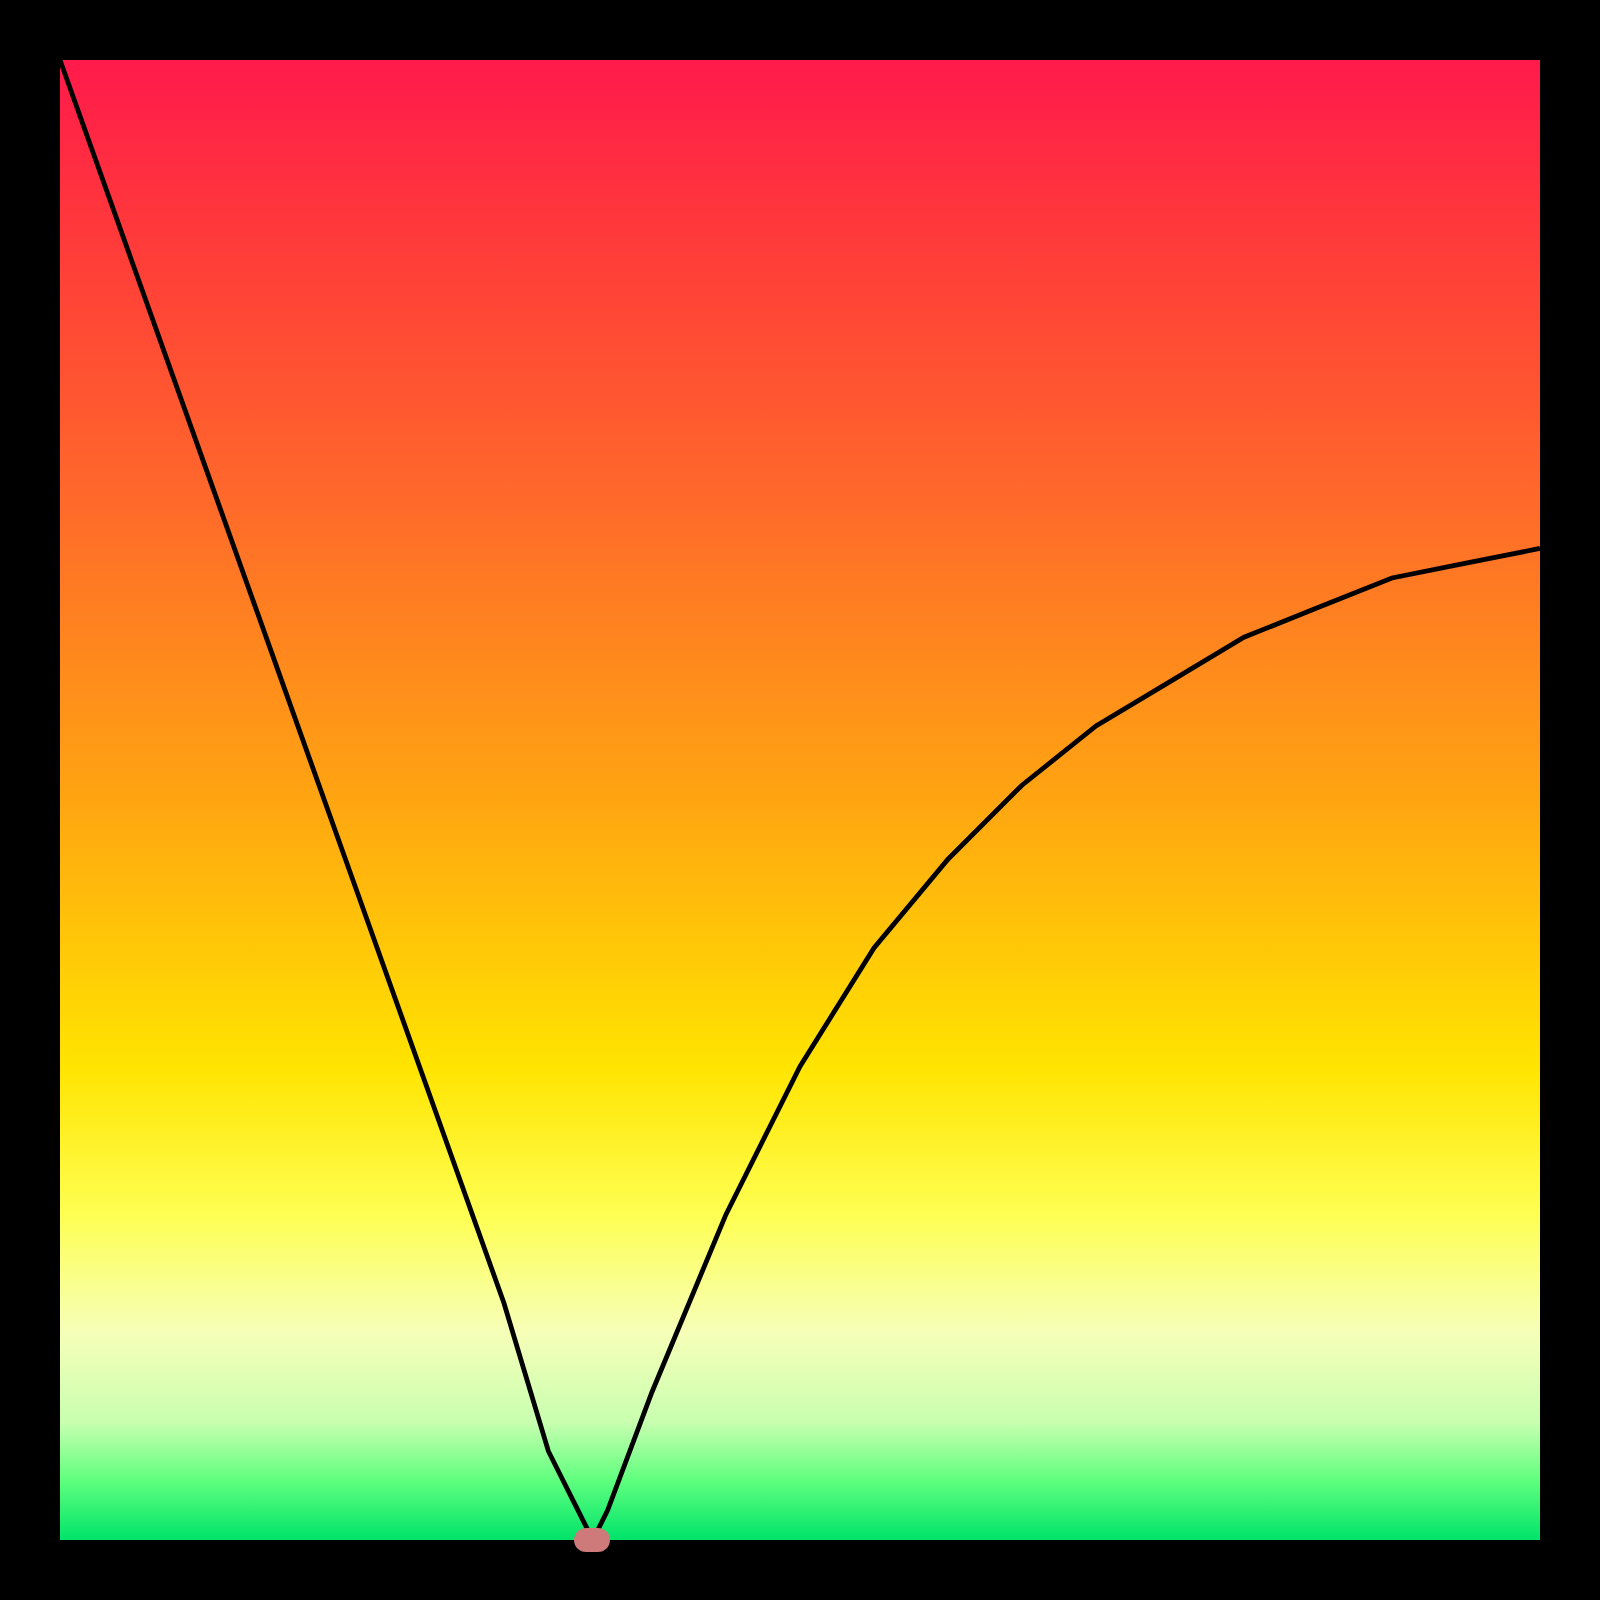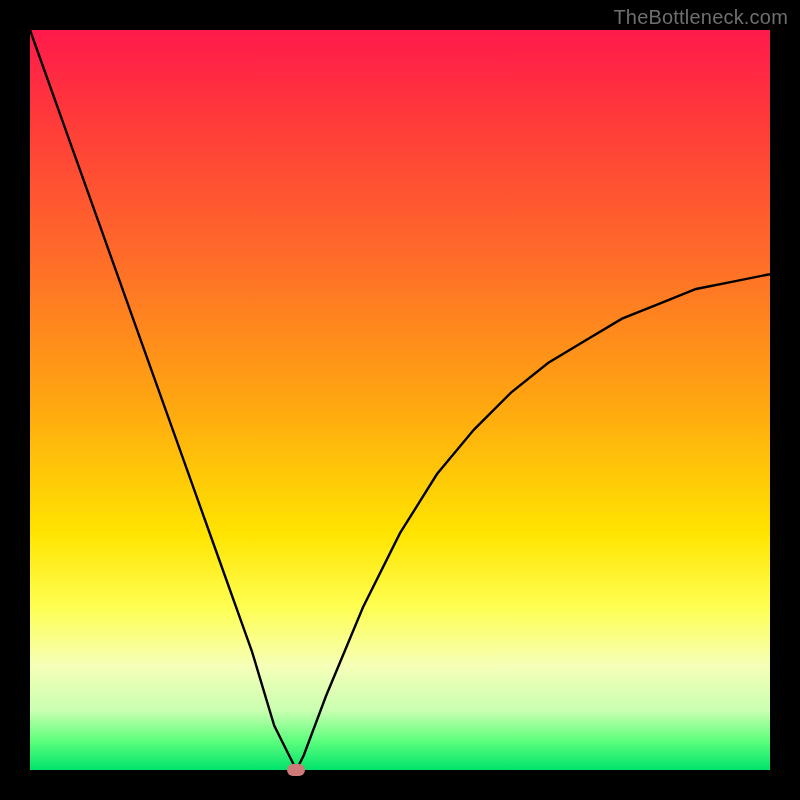--- a/index.html
+++ b/index.html
@@ -68,15 +68,14 @@
 
 <div class="frame">
 
   <div class="plot-area">
     <svg class="curve" viewBox="0 0 740 740" preserveAspectRatio="none">
       <path id="curve-path" d="M0.0 0.0 L37.0 103.6 L74.0 207.2 L111.0 310.8 L148.0 414.4 L185.0 518.0 L222.0 621.6 L244.2 695.6 L259.0 725.2 L266.4 740.0 L273.8 725.2 L296.0 666.0 L333.0 577.2 L370.0 503.2 L407.0 444.0 L444.0 399.6 L481.0 362.6 L518.0 333.0 L555.0 310.8 L592.0 288.6 L629.0 273.8 L666.0 259.0 L703.0 251.6 L740.0 244.2" fill="none" stroke="#000" stroke-width="2.4"></path>
     </svg>
     <div class="marker" id="marker" style="left: 266.4px; top: 740px;"></div>
   </div>
 
-  <div class="watermark">TheBottleneck.com</div>
 
 </div>
 
 </body></html>

